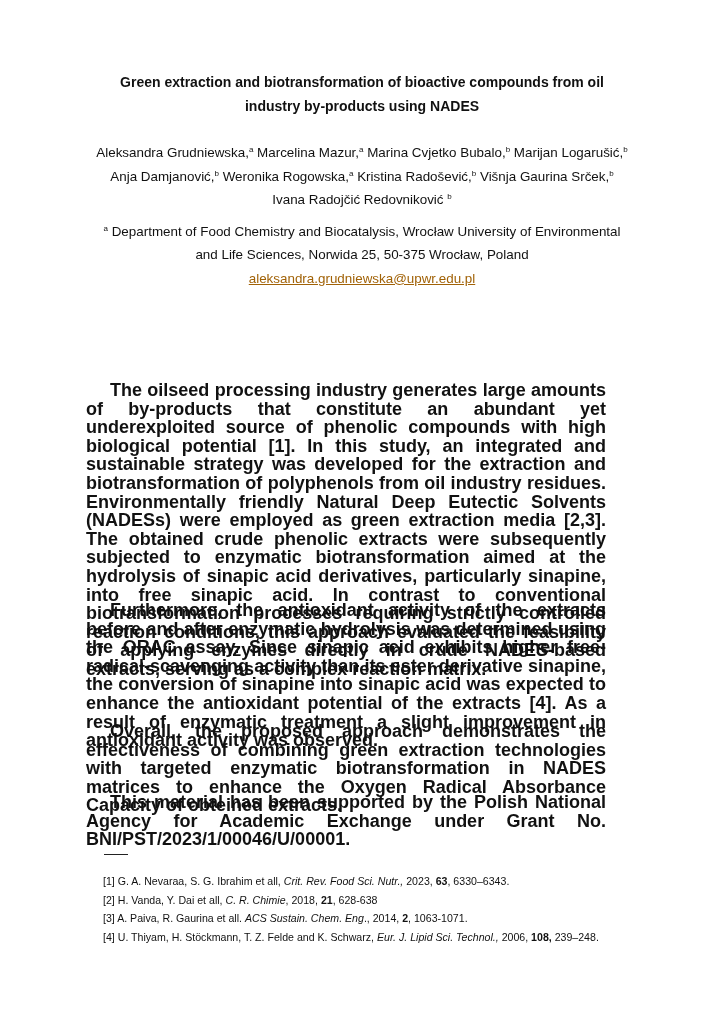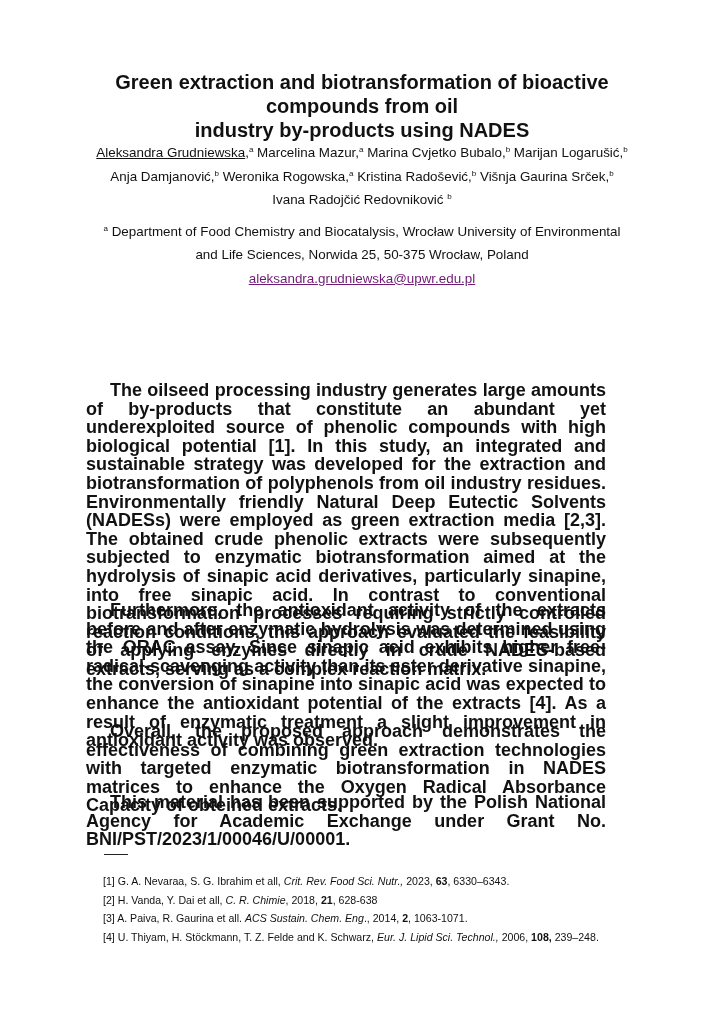--- a/index.html
+++ b/index.html
@@ -1,26 +1,26 @@
 <!DOCTYPE html>
 <html><head>
 <meta charset="utf-8">
 <style>
   html, body { margin: 0; padding: 0; background: #ffffff; }
   body { width: 724px; height: 1024px; position: relative; overflow: hidden;
          font-family: "Liberation Sans", sans-serif; color: #111; }
   .page { position: absolute; left: 0; top: 0; width: 724px; height: 1024px; }
   .title { position: absolute; left: 80px; width: 564px; top: 70px; text-align: center;
-           font-weight: bold; font-size: 20px; line-height: 24px; }
+           font-weight: bold; font-size: 14px; line-height: 24px; }
   .authors { position: absolute; left: 95px; width: 534px; top: 141px; text-align: center;
              font-size: 13.4px; line-height: 23.5px; }
   .affil { position: absolute; left: 95px; width: 534px; top: 220px; text-align: center;
            font-size: 13.4px; line-height: 23.3px; }
-  .email { color: #701a75; text-decoration: underline; }
-  .presenter { text-decoration: underline; }
+  .email { color: #a16207; text-decoration: underline; }
+  .presenter { }
   sup { font-size: 8px; vertical-align: 5px; line-height: 0; }
   .body { position: absolute; left: 86px; width: 520px; font-size: 18px;
           line-height: 18.6px; text-align: justify; font-weight: bold; }
   .body p { margin: 0; text-indent: 24px; }
   #p1 { top: 381px; }
   #p2 { top: 601px; }
   #p3 { top: 722px; }
   #p4 { top: 793px; }
   .rule { position: absolute; left: 104px; top: 854px; width: 24px; height: 1px; background: #222; }
   .refs { position: absolute; left: 103px; top: 863px; width: 540px; font-size: 10.6px;

